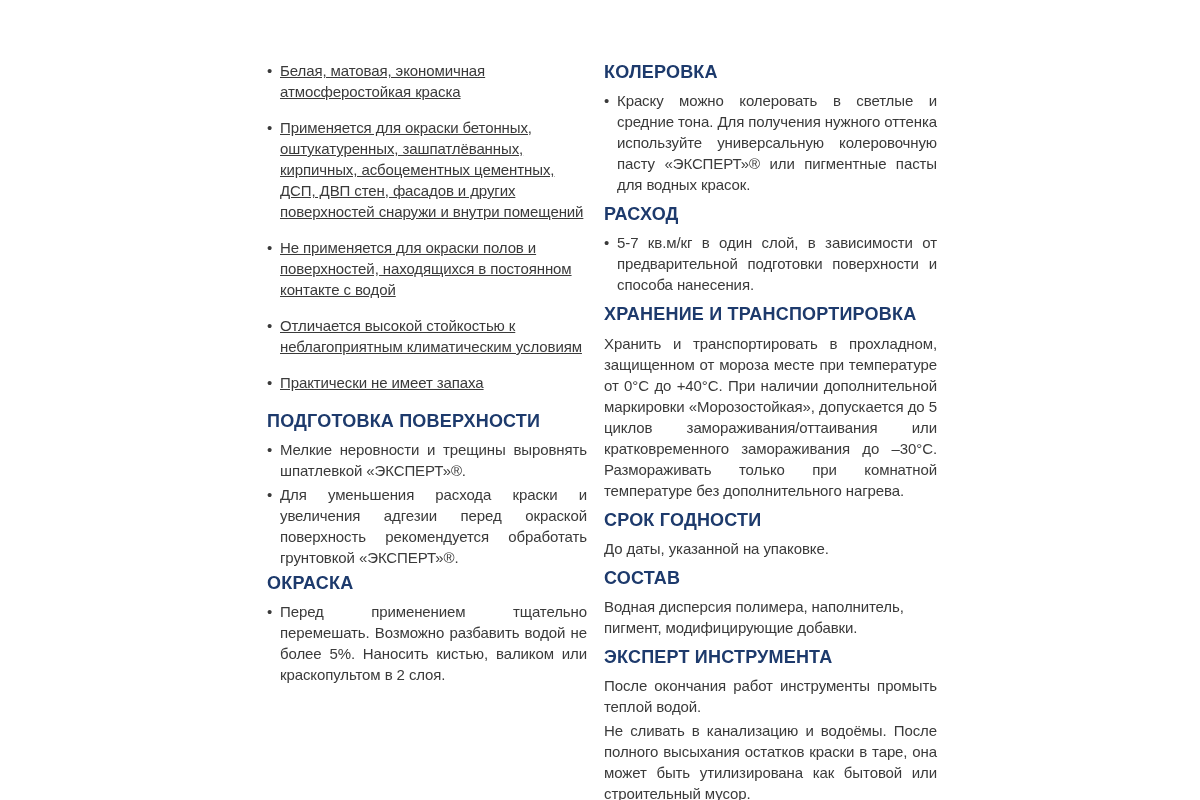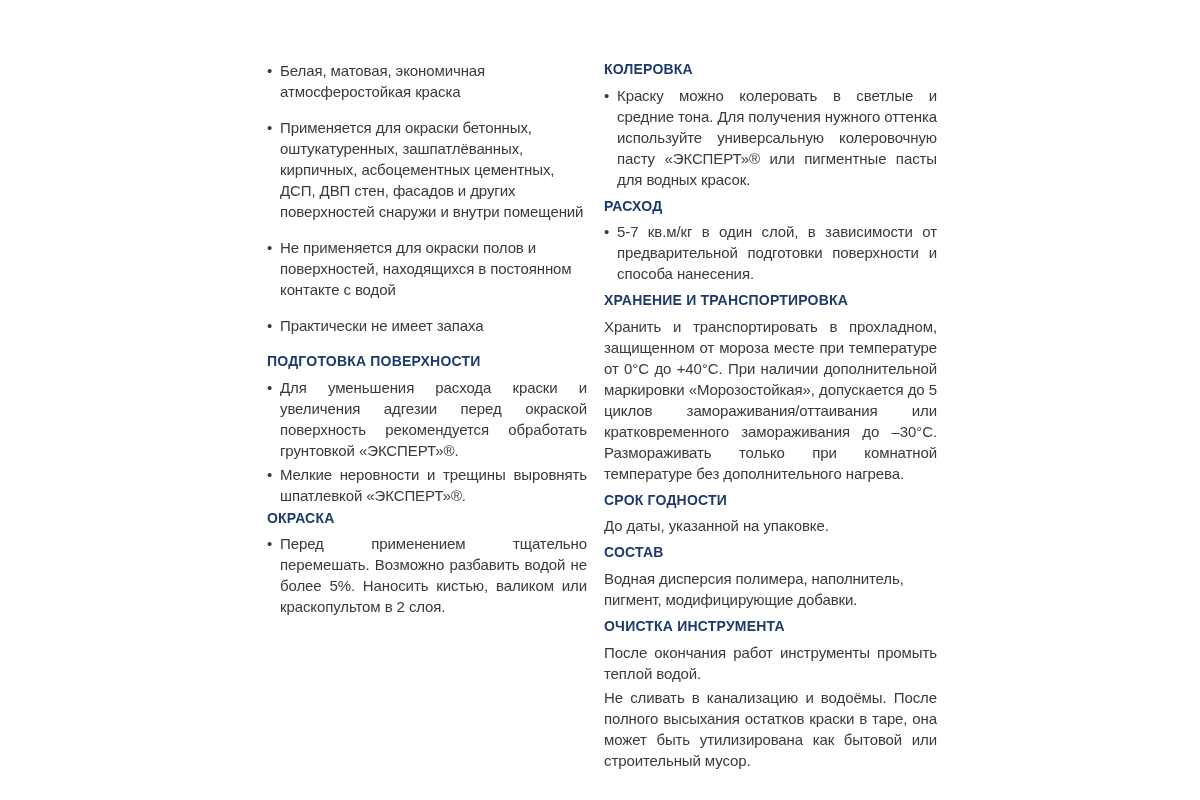--- a/index.html
+++ b/index.html
@@ -20,21 +20,21 @@
     letter-spacing: -0.1px;
   }
   .col {
     position: absolute;
     top: 60px;
   }
   .col-left  { left: 267px; width: 320px; }
   .col-right { left: 604px; width: 333px; }
 
   h2.sec-heading {
-    font-size: 14px;
+    font-size: 18px;
     font-weight: bold;
     color: #1d3a6c;
     margin: 0 0 5px 0;
     letter-spacing: 0.2px;
   }
   .col-left h2.sec-heading { }
   .col-right h2.sec-heading { margin-top: 7px; }
   .col-right h2.sec-heading:first-child,
   .col-left h2.sec-heading.first { margin-top: 0; }
 
@@ -48,21 +48,21 @@
     padding-left: 13px;
     margin: 0 0 3px 0;
   }
   ul.bullets li::before {
     content: "\2022";
     position: absolute;
     left: 0;
     top: 0;
     color: #3a3a3a;
   }
-  ul.bullets.spread li { margin-bottom: 15px; }
+  ul.bullets.spread li { margin-bottom: 15px; text-decoration: underline; }
   ul.bullets.spread li:last-child { margin-bottom: 16px; }
 
   .justified li, p.body-par.justified {
     text-align: justify;
     hyphens: manual;
     -webkit-hyphens: manual;
   }
   p.body-par {
     margin: 0 0 3px 0;
     hyphens: manual;
@@ -73,27 +73,28 @@
 <body>
 
 <div class="page">
 
   <div class="col col-left">
 
     <ul class="bullets spread">
       <li>Белая, матовая, экономичная атмосферостойкая краска</li>
       <li>Применяется для окраски бетонных, оштукатуренных, зашпатлёванных, кирпичных, асбоцементных цементных, ДСП, ДВП стен, фасадов и других поверхностей снаружи и внутри помещений</li>
       <li>Не применяется для окраски полов и поверхностей, находящихся в постоянном контакте с водой</li>
+      <li>Отличается высокой стойкостью к неблагоприятным климатическим условиям</li>
       <li>Практически не имеет запаха</li>
     </ul>
 
     <h2 class="sec-heading">ПОДГОТОВКА ПОВЕРХНОСТИ</h2>
     <ul class="bullets justified">
+      <li>Мелкие неровности и трещины выровнять шпат­левкой «ЭКСПЕРТ»®.</li>
       <li>Для уменьшения расхода краски и увеличения ад­гезии перед окраской поверхность рекомендуется обработать грунтовкой «ЭКСПЕРТ»®.</li>
-      <li>Мелкие неровности и трещины выровнять шпат­левкой «ЭКСПЕРТ»®.</li>
     </ul>
 
     <h2 class="sec-heading" style="">ОКРАСКА</h2>
     <ul class="bullets justified">
       <li>Перед применением тщательно перемешать. Воз­можно разбавить водой не более 5%. Наносить ки­стью, валиком или краскопультом в 2 слоя.</li>
 
     </ul>
 
   </div>
 
@@ -111,20 +112,20 @@
 
     <h2 class="sec-heading">ХРАНЕНИЕ И ТРАНСПОРТИРОВКА</h2>
     <p class="body-par justified">Хранить и транспортировать в прохладном, защи­щенном от мороза месте при температуре от 0°C до +40°C. При наличии дополнительной марки­ровки «Морозостойкая», допускается до 5 циклов замораживания/оттаивания или кратковременного замораживания до –30°C. Размораживать только при комнатной температуре без дополнительного нагрева.</p>
 
     <h2 class="sec-heading">СРОК ГОДНОСТИ</h2>
     <p class="body-par">До даты, указанной на упаковке.</p>
 
     <h2 class="sec-heading">СОСТАВ</h2>
     <p class="body-par">Водная дисперсия полимера, наполнитель, пигмент, модифицирующие добавки.</p>
 
-    <h2 class="sec-heading">ОЧИСТКА ИНСТРУМЕНТА</h2>
+    <h2 class="sec-heading">ЭКСПЕРТ ИНСТРУМЕНТА</h2>
     <p class="body-par justified">После окончания работ инструменты промыть те­плой водой.</p>
 
     <p class="body-par justified">Не сливать в канализацию и водоёмы. После пол­ного высыхания остатков краски в таре, она может быть утилизирована как бытовой или строительный мусор.</p>
 
   </div>
 
 </div>
 
 </body></html>

